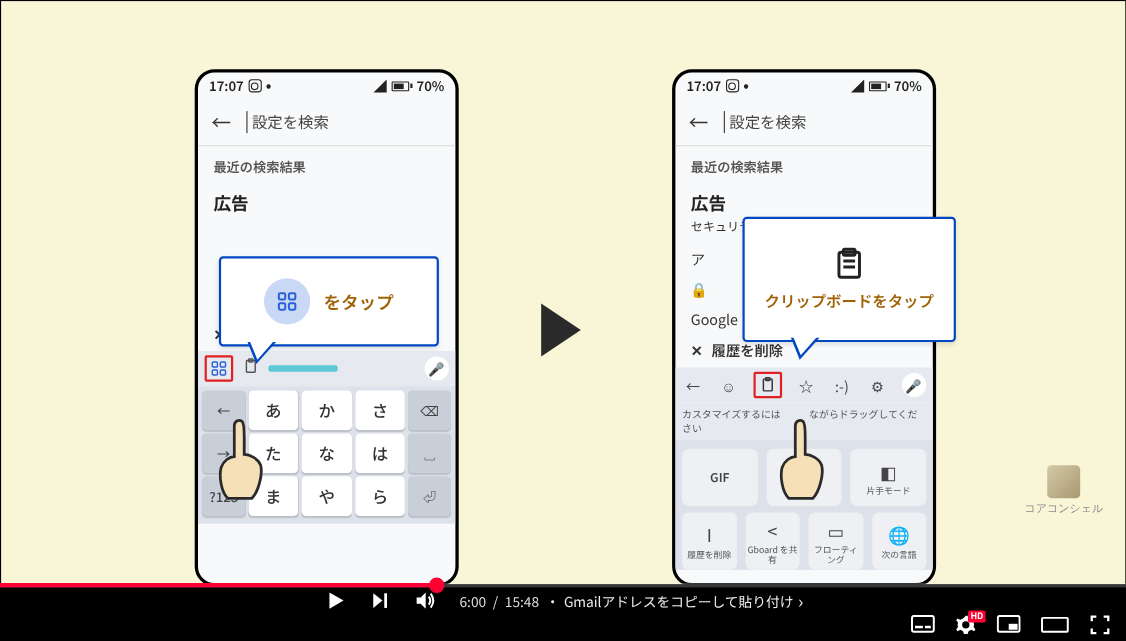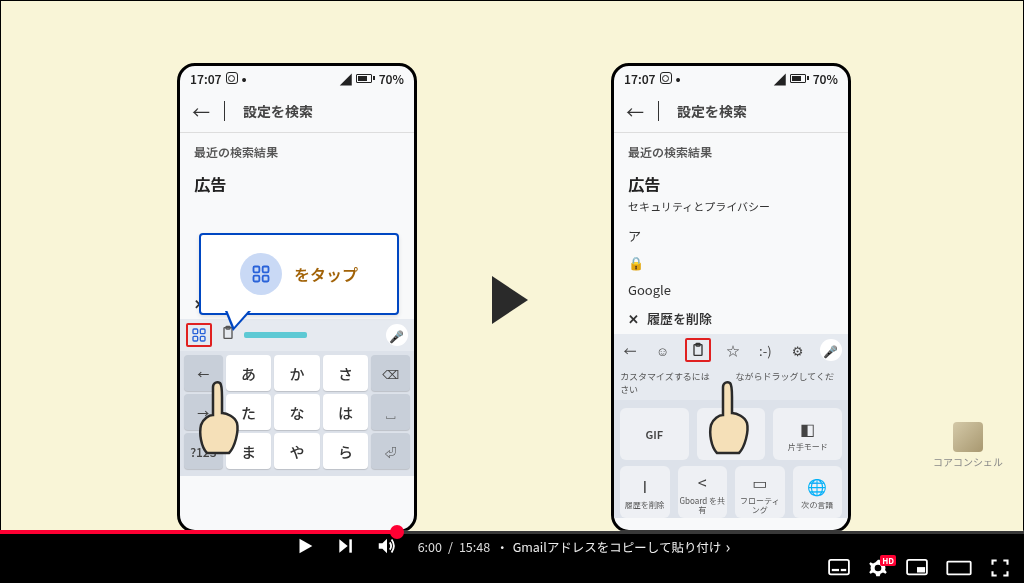--- a/index.html
+++ b/index.html
@@ -16,21 +16,21 @@
   .ig-icon { width: 12px; height: 12px; border: 1.5px solid #222; border-radius: 3px; position: relative; }
   .ig-icon::after { content: ''; position: absolute; width: 5px; height: 5px; border: 1.5px solid #222; border-radius: 50%; top: 1.5px; left: 1.5px; }
   .dots { font-size: 14px; }
   .batt { display: inline-flex; align-items: center; gap: 1px; }
   .batt-body { width: 16px; height: 9px; border: 1px solid #222; border-radius: 1px; position: relative; }
   .batt-body::after { content:''; position: absolute; left: 1px; top: 1px; width: 9px; height: 5px; background: #222; }
   .batt-tip { width: 2px; height: 4px; background: #222; }
   
   .search-row { display: flex; align-items: center; gap: 14px; padding: 8px 12px; }
   .back-arrow { font-size: 18px; color: #333; }
-  .search-text { font-size: 14px; font-weight: 700; color: #444; border-left: 1.5px solid #333; padding-left: 18px; }
+  .search-text { font-size: 14px; font-weight: 400; color: #444; border-left: 1.5px solid #333; padding-left: 4px; }
   
   .divider { height: 1px; background: #ddd; }
   .section-label { font-size: 12px; font-weight: 600; color: #555; padding: 10px 14px 6px; }
   .ad-label { font-size: 16px; font-weight: 700; color: #222; padding: 6px 14px 2px; }
   .sec-priv { font-size: 13px; color: #333; padding: 0 14px 8px; }
   
   .p2-rows { padding: 0 14px; }
   .p2-row { display: flex; align-items: center; gap: 10px; padding: 4px 0; font-size: 13px; color: #333; }
   
   .callout { position: absolute; background: #fff; border: 2px solid #0047c2; border-radius: 4px; z-index: 5; box-shadow: 0 2px 4px rgba(0,0,0,0.1); }
@@ -70,21 +70,21 @@
   .tool-grid { background: #dde2ea; padding: 8px 6px 0; }
   .tool-row { display: flex; gap: 8px; margin-bottom: 6px; }
   .tool-cell { flex: 1; background: #eef0f4; border-radius: 6px; padding: 6px 2px; display: flex; flex-direction: column; align-items: center; justify-content: center; gap: 3px; height: 52px; }
   .tool-cell .ti { font-size: 16px; color: #444; }
   .tool-cell .tl { font-size: 8px; color: #555; text-align: center; line-height: 1.1; }
   
   .hand { position: absolute; width: 52px; height: 78px; z-index: 6; }
   .hand.h1 { left: 192px; top: 378px; }
   .hand.h2 { left: 702px; top: 378px; }
   
-  .channel-logo { position: absolute; right: 20px; bottom: 62px; text-align: center; font-size: 10px; color: #888; }
+  .channel-logo { position: absolute; right: 20px; bottom: 62px; text-align: center; font-size: 10px; color: #888; font-family: Liberation Serif, serif; }
   .channel-logo .lg-img { width: 30px; height: 30px; margin: 0 auto 2px; border-radius: 4px; background: linear-gradient(135deg,#d4c9a8,#a89870); }
   
   .progress-container { position: absolute; left: 0; top: 530px; width: 1024px; height: 4px; background: rgba(255,255,255,0.22); }
   .progress-played { height: 100%; background: #ff0033; width: 38.8%; position: relative; }
   .progress-dot { position: absolute; right: -7px; top: -5px; width: 14px; height: 14px; background: #ff0033; border-radius: 50%; }
   .chapter-mark { position: absolute; top: 0; width: 2px; height: 4px; background: #000; }
   
   .controls { position: absolute; left: 0; top: 534px; width: 1024px; height: 49px; display: flex; align-items: center; padding: 0 14px; color: #fff; flex-direction: column; }
   .ctrl-left { display: flex; align-items: center; gap: 20px; }
   .ctrl-right { display: flex; align-items: center; gap: 18px; margin-left: auto; }
@@ -267,20 +267,31 @@
       <svg class="grid-icon-svg" viewBox="0 0 24 24">
           <rect x="3" y="3" width="7" height="7" rx="1.5" fill="none" stroke="#2962d9" stroke-width="2.2"></rect>
           <rect x="14" y="3" width="7" height="7" rx="1.5" fill="none" stroke="#2962d9" stroke-width="2.2"></rect>
           <rect x="3" y="14" width="7" height="7" rx="1.5" fill="none" stroke="#2962d9" stroke-width="2.2"></rect>
           <rect x="14" y="14" width="7" height="7" rx="1.5" fill="none" stroke="#2962d9" stroke-width="2.2"></rect>
         </svg>
     </div>
     <span class="callout-text">をタップ</span>
   </div>
 
+  <div class="callout c2">
+    <div class="tail tail1"></div>
+      <div class="tail tail2"></div>
+    <svg class="clip-icon-lg" viewBox="0 0 24 24">
+        <rect x="5" y="4" width="14" height="17" rx="1.5" fill="none" stroke="#222" stroke-width="2"></rect>
+        <rect x="8" y="2" width="8" height="4" rx="1" fill="none" stroke="#222" stroke-width="2"></rect>
+        <line x1="8" y1="10" x2="16" y2="10" stroke="#222" stroke-width="2"></line>
+        <line x1="8" y1="14" x2="16" y2="14" stroke="#222" stroke-width="2"></line>
+      </svg>
+    <span class="callout-text" style="font-size:14px">クリップボードをタップ</span>
+  </div>
 
   <div class="arrow-between"></div>
 
   <svg class="hand h1" viewBox="0 0 52 78">
     <path d="M20 8 C20 4 24 2 27 4 C29 6 29 12 29 18 L29 34 C34 34 42 38 44 44 C46 52 42 68 36 74 L14 74 C8 68 6 54 8 46 C10 40 16 36 20 36 Z" fill="#f5e0b8" stroke="#2a2a2a" stroke-width="2.5"></path>
   </svg>
   <svg class="hand h2" viewBox="0 0 52 78">
     <path d="M20 8 C20 4 24 2 27 4 C29 6 29 12 29 18 L29 34 C34 34 42 38 44 44 C46 52 42 68 36 74 L14 74 C8 68 6 54 8 46 C10 40 16 36 20 36 Z" fill="#f5e0b8" stroke="#2a2a2a" stroke-width="2.5"></path>
   </svg>
 

